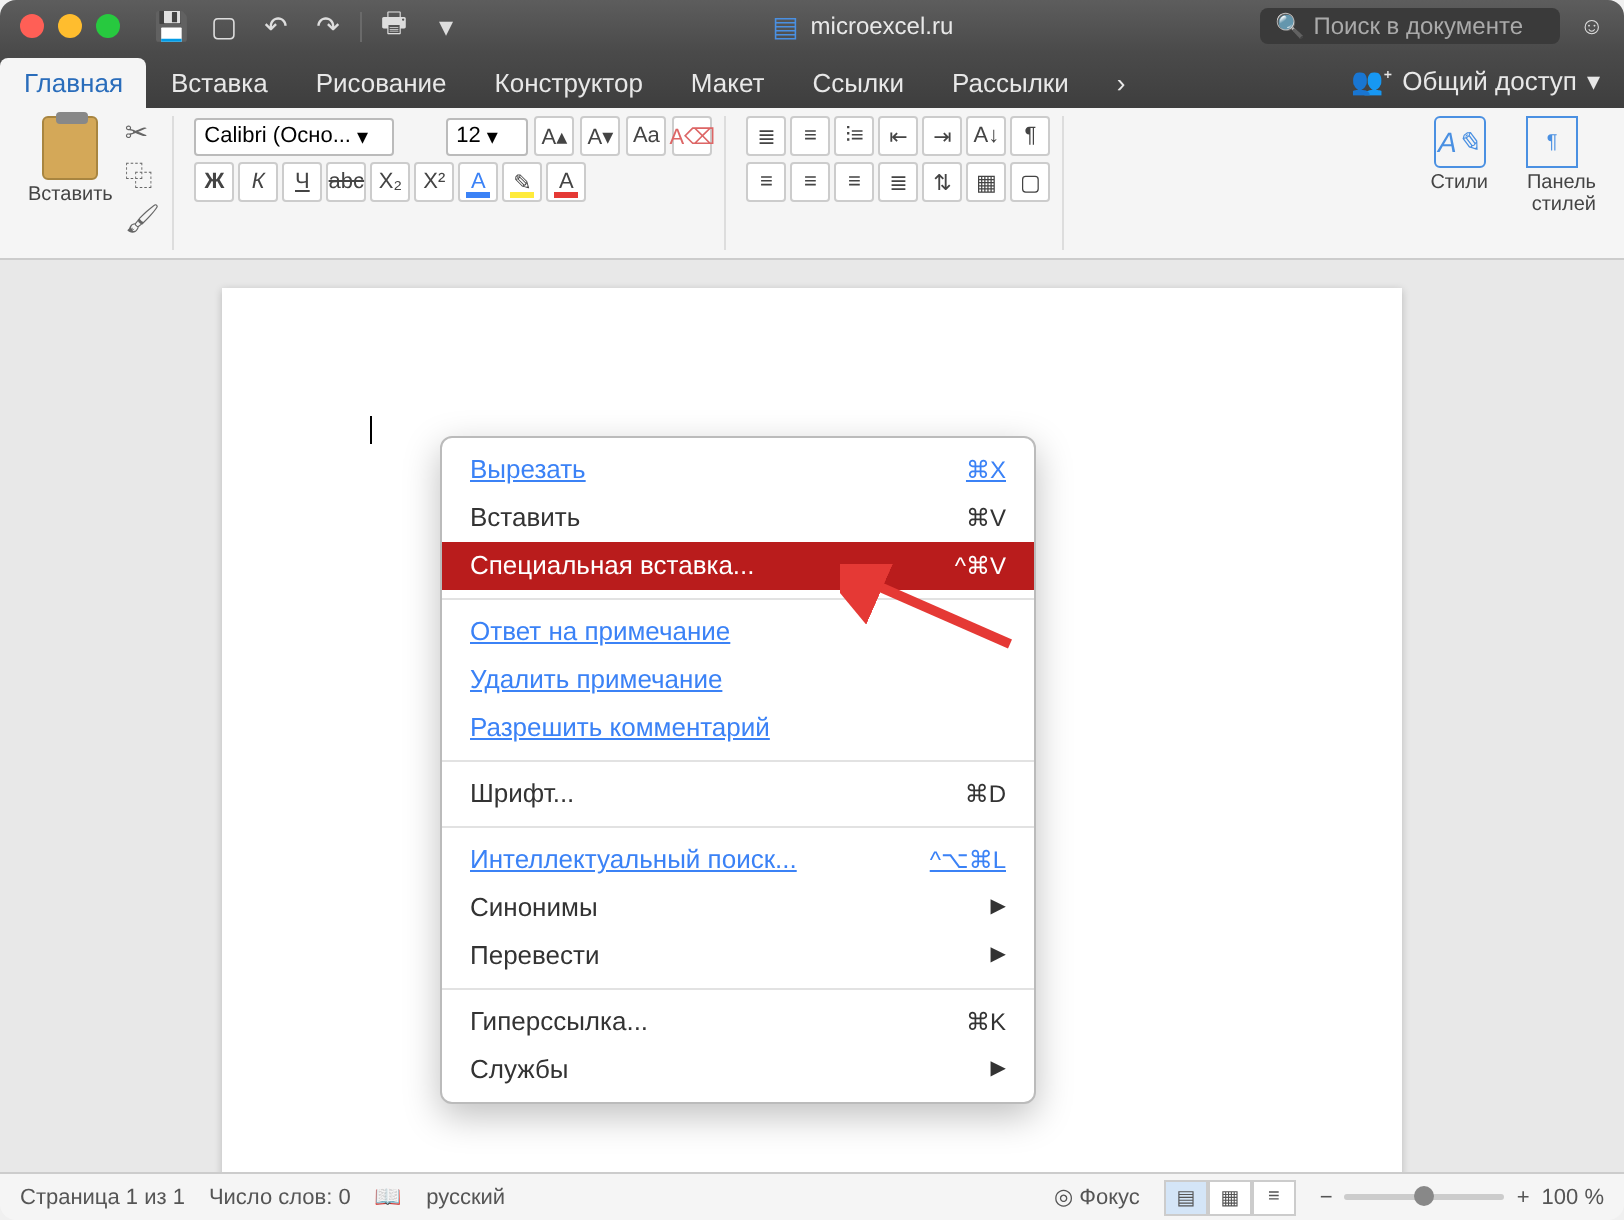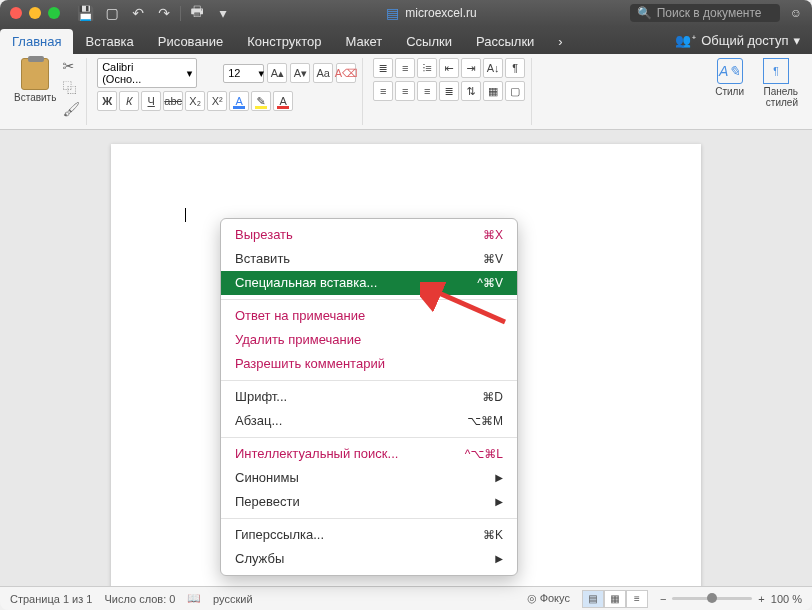--- a/index.html
+++ b/index.html
@@ -23,38 +23,38 @@
 
 .ribbon { height: 76px; background: #f5f5f5; border-bottom: 1px solid #ccc; display: flex; padding: 4px 8px; gap: 4px; }
 .rgroup { display: flex; flex-direction: column; gap: 3px; padding: 0 6px; border-right: 1px solid #ddd; }
 .rgroup.noborder { border-right: none; }
 .paste-big { display: flex; flex-direction: column; align-items: center; gap: 2px; font-size: 10px; color: #444; }
 .paste-icon { width: 28px; height: 32px; background: #d4a858; border: 1px solid #a88540; border-radius: 3px; position: relative; }
 .paste-icon::before { content:''; position:absolute; top:-3px; left:6px; width:16px; height:6px; background:#888; border-radius:2px; }
 .small-icons { display: flex; flex-direction: column; gap: 5px; justify-content: center; }
 .small-icons span { font-size: 14px; color: #666; }
 .font-row { display: flex; align-items: center; gap: 3px; }
-.combo { background: #fff; border: 1px solid #bbb; font-size: 11px; padding: 2px 4px; display: flex; align-items: center; gap: 18px; border-radius: 2px; }
+.combo { background: #fff; border: 1px solid #bbb; font-size: 11px; padding: 2px 4px; display: flex; align-items: center; gap: 3px; border-radius: 2px; }
 .combo.font { width: 100px; } .combo.size { width: 41px; margin-left: 23px; }
 .rbtn { width: 20px; height: 20px; border: 1px solid #ccc; background: #fff; font-size: 11px; display: flex; align-items: center; justify-content: center; color: #444; border-radius: 2px; }
 .btn-row { display: flex; gap: 2px; }
 .color-btn { position: relative; }
 .color-btn .bar { position: absolute; bottom: 1px; left: 3px; right: 3px; height: 3px; }
 .styles-big { display: flex; flex-direction: column; align-items: center; font-size: 10px; color: #444; gap: 2px; }
 .styles-icon { width: 26px; height: 26px; border: 1px solid #4a90e2; border-radius: 3px; display:flex; align-items:center; justify-content:center; font-style: italic; color:#4a90e2; font-size:14px; }
 .panel-icon { width: 26px; height: 26px; border: 1px solid #4a90e2; display:flex; align-items:center; justify-content:center; color:#4a90e2; font-size:10px; }
 
 .doc-area { position: absolute; top: 130px; bottom: 24px; left: 0; right: 0; background: #e8e8e8; display: flex; justify-content: center; overflow: hidden; }
 .page { width: 590px; background: #fff; margin-top: 14px; box-shadow: 0 1px 4px rgba(0,0,0,0.2); min-height: 800px; position: relative; }
 .cursor { position: absolute; top: 64px; left: 74px; width: 1px; height: 14px; background: #000; }
 
 .ctx-menu { position: absolute; top: 218px; left: 220px; width: 298px; background: #fff; border: 1px solid #bbb; border-radius: 6px; box-shadow: 0 6px 18px rgba(0,0,0,0.25); font-size: 13px; color: #333; padding: 4px 0; z-index: 50; }
 .ctx-item { padding: 3px 14px; display: flex; justify-content: space-between; align-items: center; line-height: 18px; }
-.ctx-item.disabled { color: #be185d; }
-.ctx-item.hover { background: #15803d; color: #fff; }
+.ctx-item.disabled { color: #3b82f6; text-decoration: underline; }
+.ctx-item.hover { background: #b91c1c; color: #fff; }
 .ctx-item .shortcut { font-size: 12px; letter-spacing: 0; }
 .ctx-item .arrow { font-size: 10px; }
 .ctx-sep { height: 1px; background: #e2e2e2; margin: 4px 0; }
 
 .red-arrow { position: absolute; top: 282px; left: 420px; z-index: 60; pointer-events: none; }
 
 .statusbar { position: absolute; bottom: 0; left: 0; right: 0; height: 24px; background: #f5f5f5; border-top: 1px solid #ccc; display: flex; align-items: center; font-size: 11px; color: #555; padding: 0 10px; gap: 12px; }
 .statusbar .spacer { flex: 1; }
 .view-btns { display: flex; gap: 0; }
 .view-btn { width: 22px; height: 18px; border: 1px solid #ccc; background: #fff; font-size: 10px; display:flex; align-items:center; justify-content:center; }
@@ -221,24 +221,20 @@
       <span>Удалить примечание</span>
     </div>
     <div class="ctx-item disabled">
       <span>Разрешить комментарий</span>
     </div>
     <div class="ctx-sep"></div>
     <div class="ctx-item">
       <span>Шрифт...</span>
       <span class="shortcut">⌘D</span>
     </div>
-    <div class="ctx-item">
-      <span>Абзац...</span>
-      <span class="shortcut">⌥⌘M</span>
-    </div>
     <div class="ctx-sep"></div>
     <div class="ctx-item disabled">
       <span>Интеллектуальный поиск...</span>
       <span class="shortcut">^⌥⌘L</span>
     </div>
     <div class="ctx-item">
       <span>Синонимы</span>
       <span class="arrow">▶</span>
     </div>
     <div class="ctx-item">

